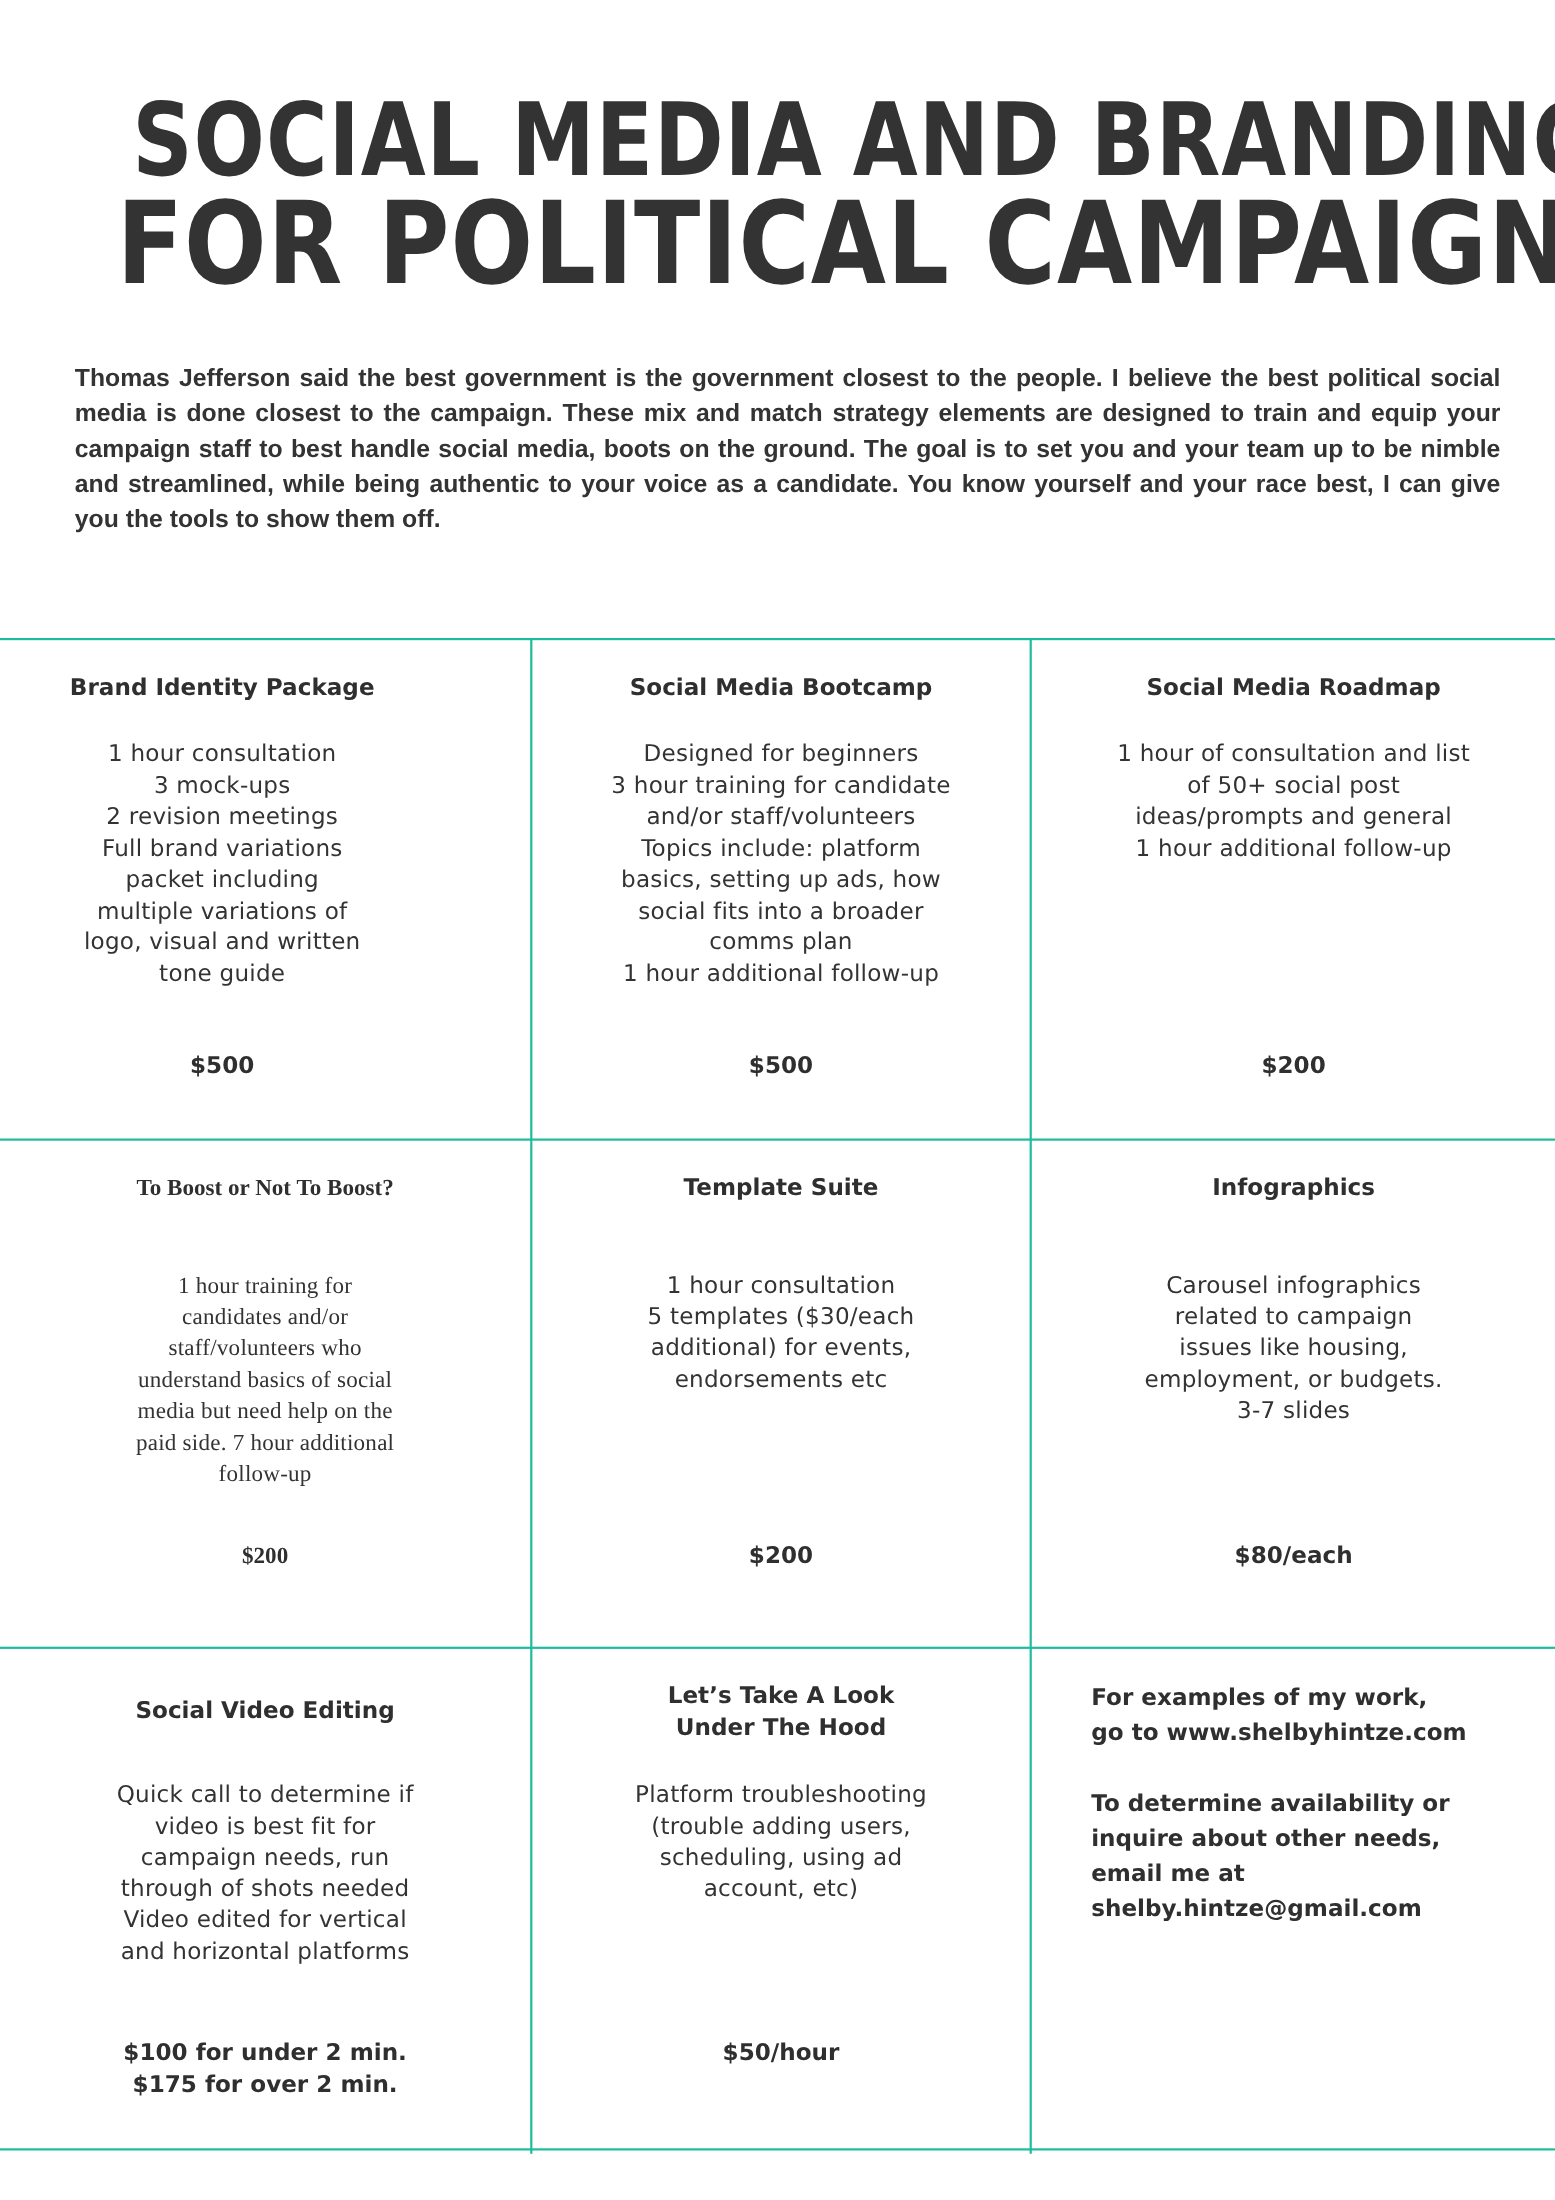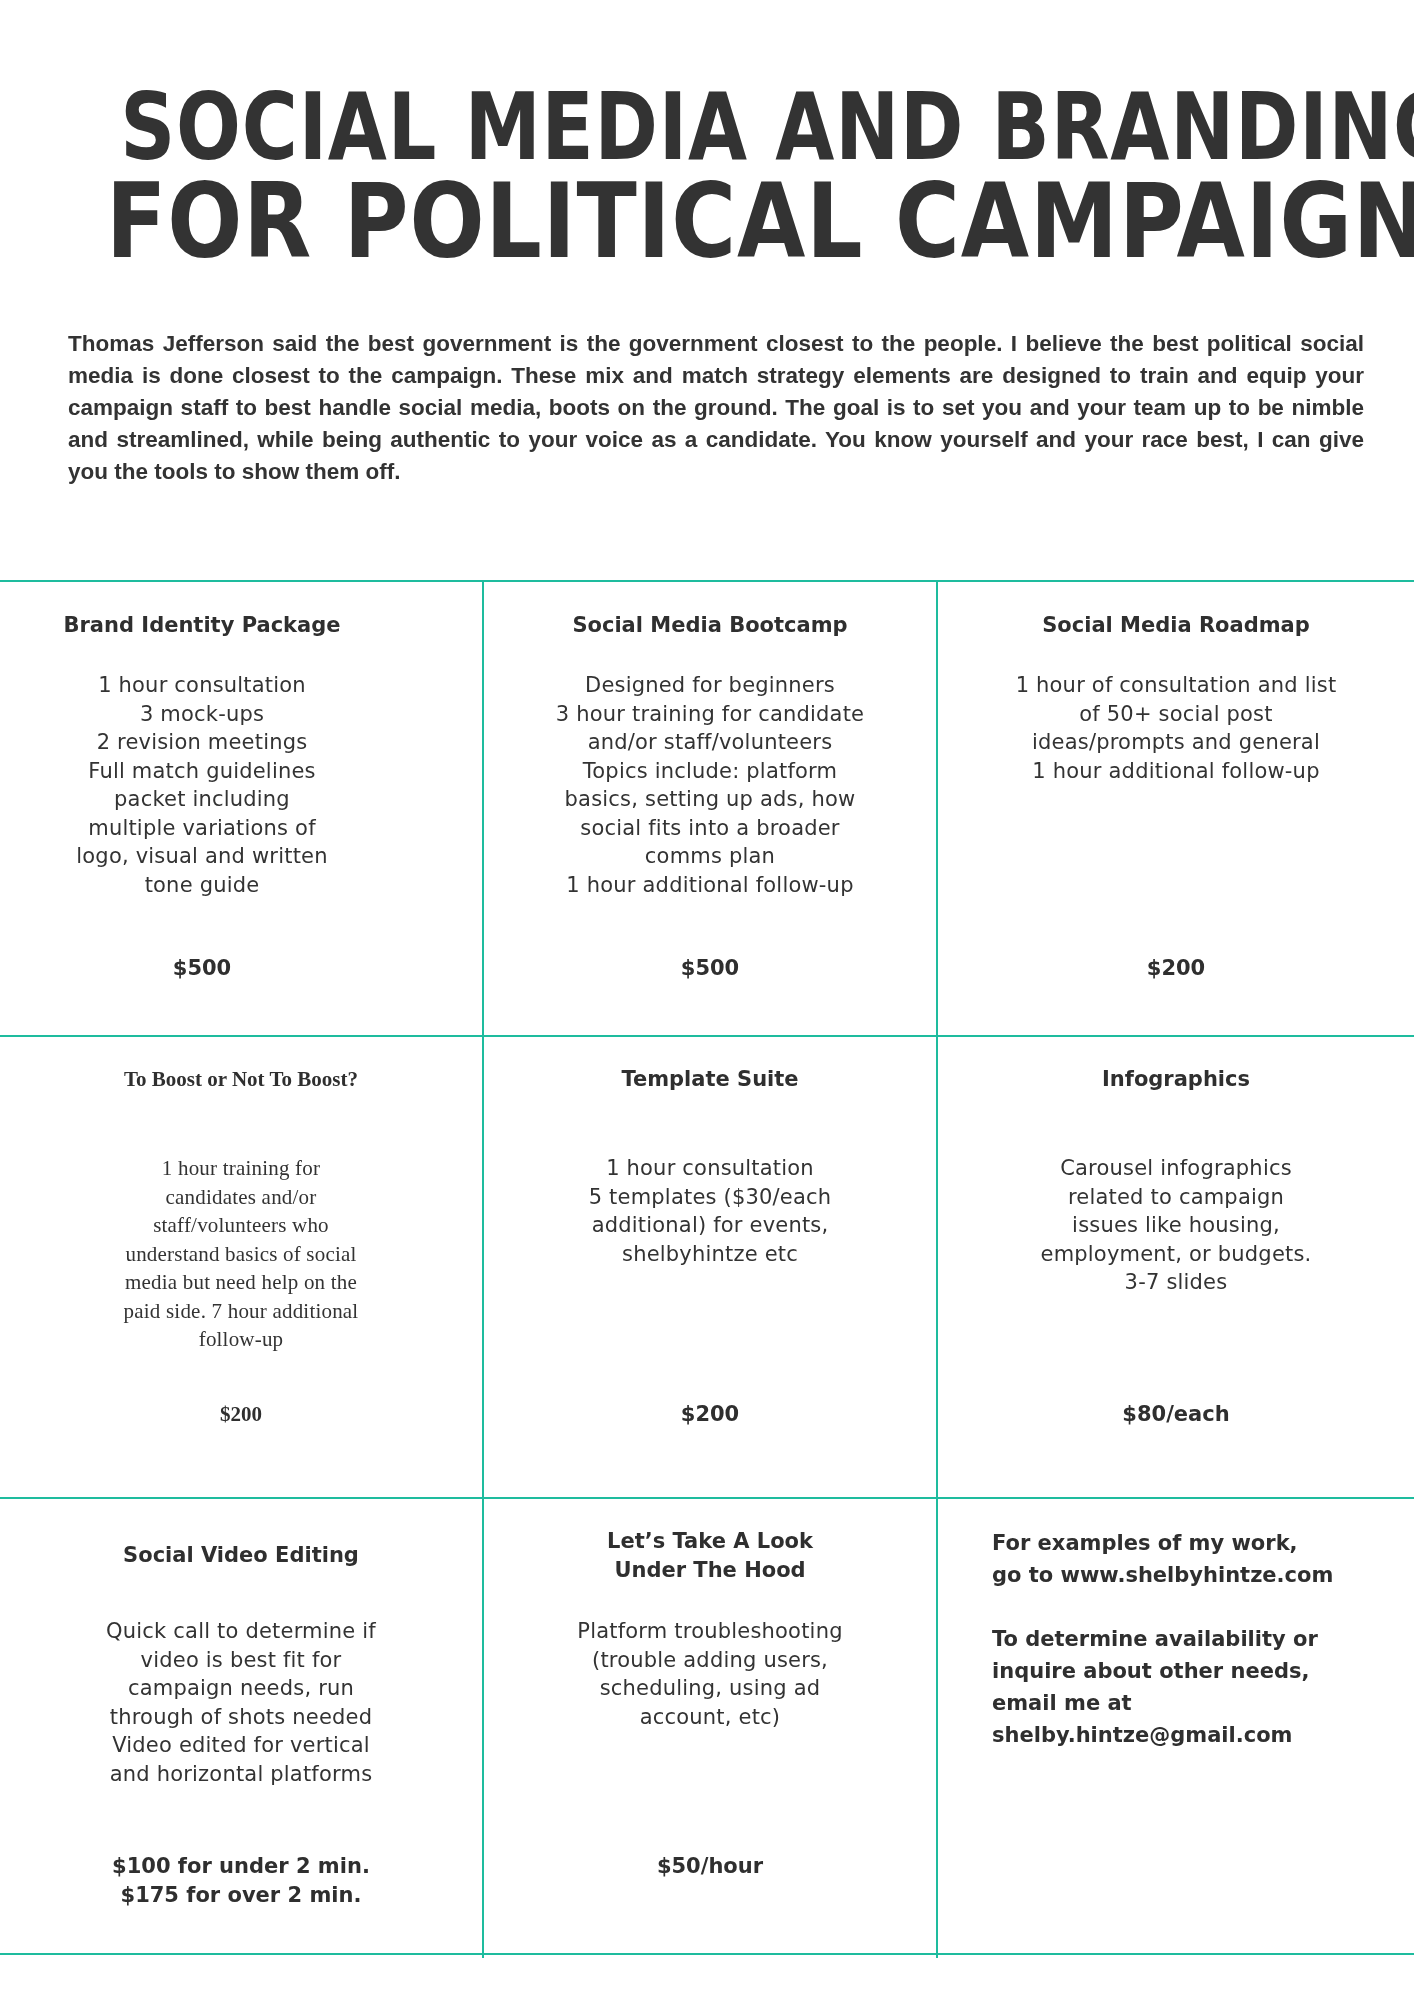--- a/index.html
+++ b/index.html
@@ -67,21 +67,21 @@
 <div class="hline" style="top:1953px;"></div>
 <div class="vline" style="left:482px; top:580px; height:1378px;"></div>
 <div class="vline" style="left:936px; top:580px; height:1378px;"></div>
 
 <div class="cell" style="left:0; top:582px; width:404px; height:453px;">
   <p class="head" style="top:29px;">Brand Identity Package</p>
   <div class="body" style="top:89px;">
     <span>1 hour consultation</span>
     <span>3 mock-ups</span>
     <span>2 revision meetings</span>
-    <span>Full match guidelines</span>
+    <span>Full brand variations</span>
     <span>packet including</span>
     <span>multiple variations of</span>
     <span>logo, visual and written</span>
     <span>tone guide</span>
   </div>
   <div class="price" style="top:372px;">
     <span>$500</span>
   </div>
 </div>
 
@@ -132,21 +132,21 @@
     <span>$200</span>
   </div>
 </div>
 
 <div class="cell" style="left:484px; top:1037px; width:452px; height:460px;">
   <p class="head" style="top:28px;">Template Suite</p>
   <div class="body" style="top:117px;">
     <span>1 hour consultation</span>
     <span>5 templates ($30/each</span>
     <span>additional) for events,</span>
-    <span>shelbyhintze etc</span>
+    <span>endorsements etc</span>
   </div>
   <div class="price" style="top:363px;">
     <span>$200</span>
   </div>
 </div>
 
 <div class="cell" style="left:938px; top:1037px; width:476px; height:460px;">
   <p class="head" style="top:28px;">Infographics</p>
   <div class="body" style="top:117px;">
     <span>Carousel infographics</span>

